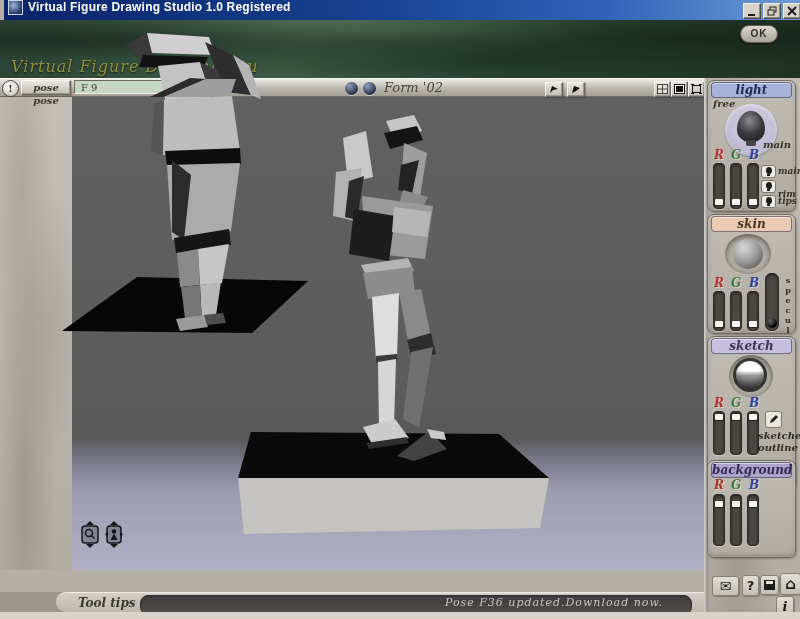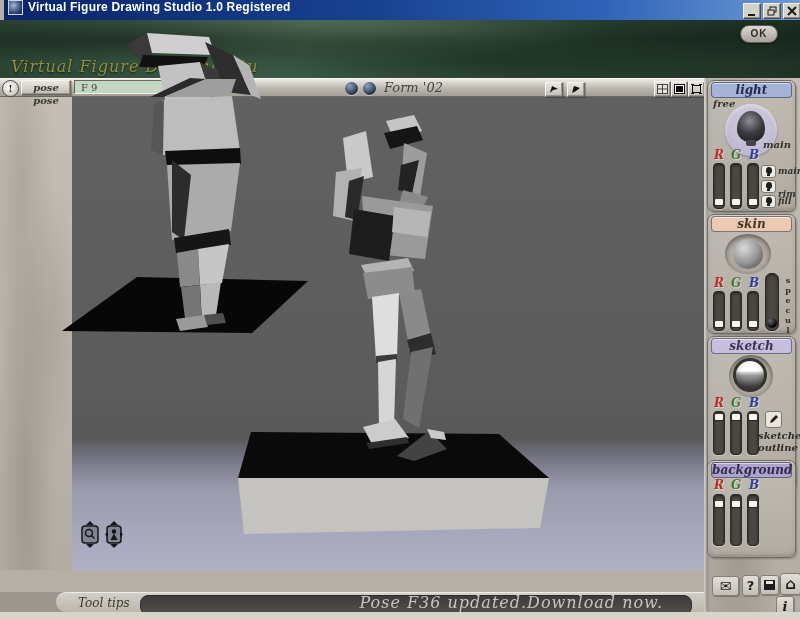--- a/index.html
+++ b/index.html
@@ -127,24 +127,24 @@
     text-align:center;line-height:15px;}
   .ruler{position:absolute;left:148px;top:2px;width:550px;height:17px;background:#c2bcb4;
     border:1px solid;border-color:#8f8a82 #efece6 #efece6 #8f8a82;box-sizing:border-box;}
   .ticks-s{position:absolute;left:4px;right:2px;top:4px;height:9px;
     background:repeating-linear-gradient(90deg,#938e86 0 1px,transparent 1px 13px);}
   .ticks-t{position:absolute;left:4px;right:2px;top:2px;height:13px;
     background:repeating-linear-gradient(90deg,#7d7870 0 1px,transparent 1px 52px);}
   .tipsbar{position:absolute;left:0;top:592px;width:704px;height:20px;background:#9c968e;}
   .tips-body{position:absolute;left:56px;top:0;width:648px;height:20px;border-radius:11px 0 0 11px;
     background:linear-gradient(#d3cec6,#bdb7ae);border-top:1px solid #efece6;box-sizing:border-box;}
-  .tips-lbl{position:absolute;left:22px;top:3px;font-style:italic;font-size:12px;font-weight:normal;color:#3a382e;}
+  .tips-lbl{position:absolute;left:22px;top:3px;font-style:italic;font-size:12px;font-weight:bold;color:#3a382e;}
   .message{position:absolute;left:84px;top:2px;width:552px;height:20px;border-radius:8px;
     background:linear-gradient(#3d3c3a,#514f4d);border:1px solid #2e2d2b;
-    color:#c9c5be;font-style:italic;font-size:16px;line-height:14px;letter-spacing:1px;
+    color:#c9c5be;font-style:italic;font-size:11px;line-height:14px;letter-spacing:1px;
     text-align:right;padding-right:28px;box-sizing:border-box;}
   .bottomstrip{position:absolute;left:0;top:612px;width:800px;height:7px;background:#d8d3cb;z-index:4;}
 </style>
 </head>
 <body>
 
 <div class="window">
 
   <div class="titlebar">
     <div class="app-icon"></div>
@@ -321,21 +321,21 @@
           <span class="mini-bulb"></span>
         </div>
       <span class="lsrc-lbl" style="top:85px">main</span>
       <div class="lsrc" style="top:99px">
           <span class="mini-bulb"></span>
         </div>
       <span class="lsrc-lbl" style="top:108px">rim</span>
       <div class="lsrc" style="top:114px">
           <span class="mini-bulb"></span>
         </div>
-      <span class="lsrc-lbl" style="top:115px">fill</span>
+      <span class="lsrc-lbl" style="top:115px">tips</span>
     </div>
 
     <div class="panel" style="top:136px;height:120px">
       <div class="panel-header h-skin">skin</div>
       <div class="orb-well" style="left:17px;top:19px;width:46px;height:40px">
         <div class="orb-skin"></div>
       </div>
       <div class="rgb-row">
         <span class="r" style="left:6px;top:61px">R</span>
         <span class="g" style="left:23px;top:61px">G</span>

